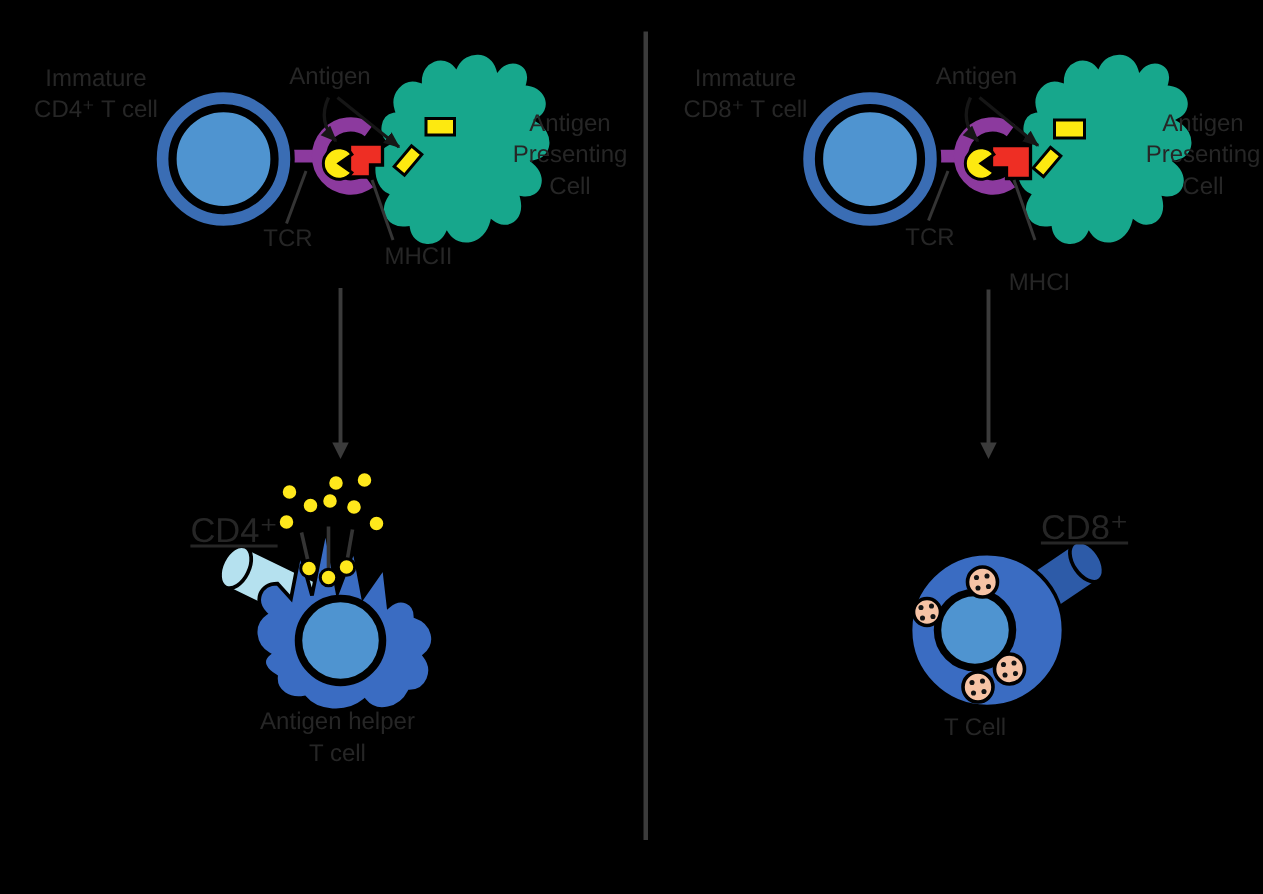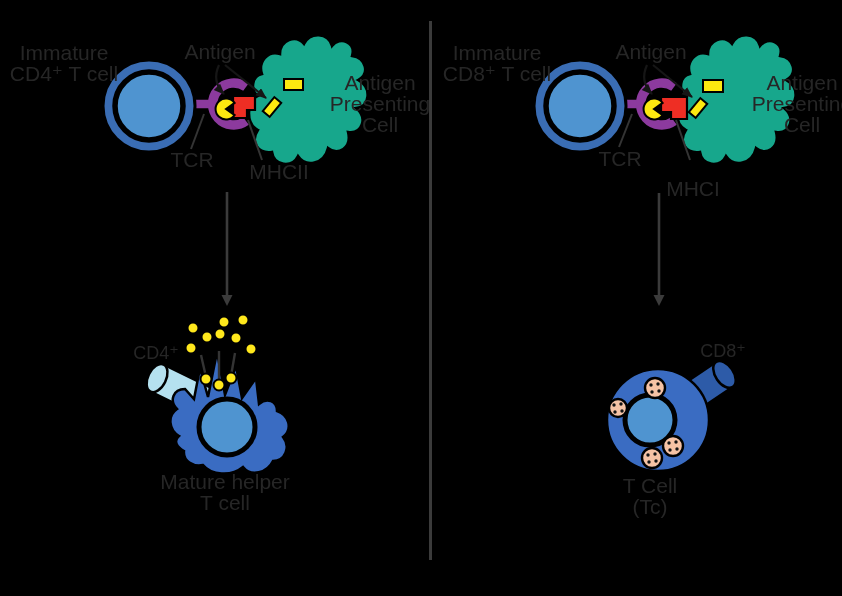--- a/index.html
+++ b/index.html
@@ -1,21 +1,21 @@
 <!DOCTYPE html>
 <html style="--background: #000000; --text: #262626; --divider: #3b3b3b; --flow: #3b3b3b; --pointer: #343434; --annotation: #161616; --outline: #000000; --tcell_ring: #3a6db4; --tcell_inner: #4f94d0; --apc: #17a78c; --tcr: #8c3a9e; --mhc: #ee2e24; --antigen: #fde910; --cytokine: #ffe81c; --helper_body: #3a6cc2; --cd4_cylinder: #b5e1ef; --cd8_cylinder: #2d5ba8; --granule: #f6c3a5; --granule_dot: #141414;"><head>
 <meta charset="utf-8">
 <style>
   html,body{margin:0;padding:0;background:#000;}
   #stage{position:relative;width:842px;height:596px;background:var(--background,#000);
          font-family:"Liberation Sans","DejaVu Sans",sans-serif;overflow:hidden;}
   #stage svg{position:absolute;left:0;top:0;}
   .label{position:absolute;transform:translateX(-50%);text-align:center;
-         color:var(--text,#242424);font-size:21px;line-height:21px;white-space:nowrap;}
-  .label.small{font-size:18px;line-height:19px;}
+         color:var(--text,#242424);font-size:16px;line-height:21px;white-space:nowrap;}
+  .label.small{font-size:23px;line-height:19px;text-decoration:underline;}
 </style>
 </head>
 <body>
 
 <div id="stage">
 
   <svg width="842" height="596" viewBox="0 0 842 596">
     <defs>
       <marker id="ah" markerUnits="userSpaceOnUse" markerWidth="13" markerHeight="11" refX="10" refY="4.5" orient="auto">
         <path d="M0,0 L11,4.5 L0,9 Z" style="fill:var(--annotation)"></path>
@@ -169,35 +169,34 @@
   <div class="label" style="left:220px;top:41px;">Antigen</div>
   <div class="label" style="left:192px;top:149px;">TCR</div>
   <div class="label" style="left:279px;top:161px;">MHCII</div>
   <div class="label" style="left:380px;top:72px;">
     <div>Antigen</div>
     <div>Presenting</div>
     <div>Cell</div>
   </div>
   <div class="label small" style="left:156px;top:344px;">CD4⁺</div>
   <div class="label" style="left:225px;top:471px;">
-    <div>Mature helper</div>
+    <div>Antigen helper</div>
     <div>T cell</div>
   </div>
 
   <div class="label" style="left:497px;top:42px;">
     <div>Immature</div>
     <div>CD8⁺ T cell</div>
   </div>
   <div class="label" style="left:651px;top:41px;">Antigen</div>
   <div class="label" style="left:620px;top:148px;">TCR</div>
   <div class="label" style="left:693px;top:178px;">MHCI</div>
   <div class="label" style="left:802px;top:72px;">
     <div>Antigen</div>
     <div>Presenting</div>
     <div>Cell</div>
   </div>
   <div class="label small" style="left:690px;top:342px;margin-left:33px;">CD8⁺</div>
   <div class="label" style="left:650px;top:475px;">
     <div>T Cell</div>
-    <div>(Tc)</div>
   </div>
 
 </div>
 
 </body></html>

